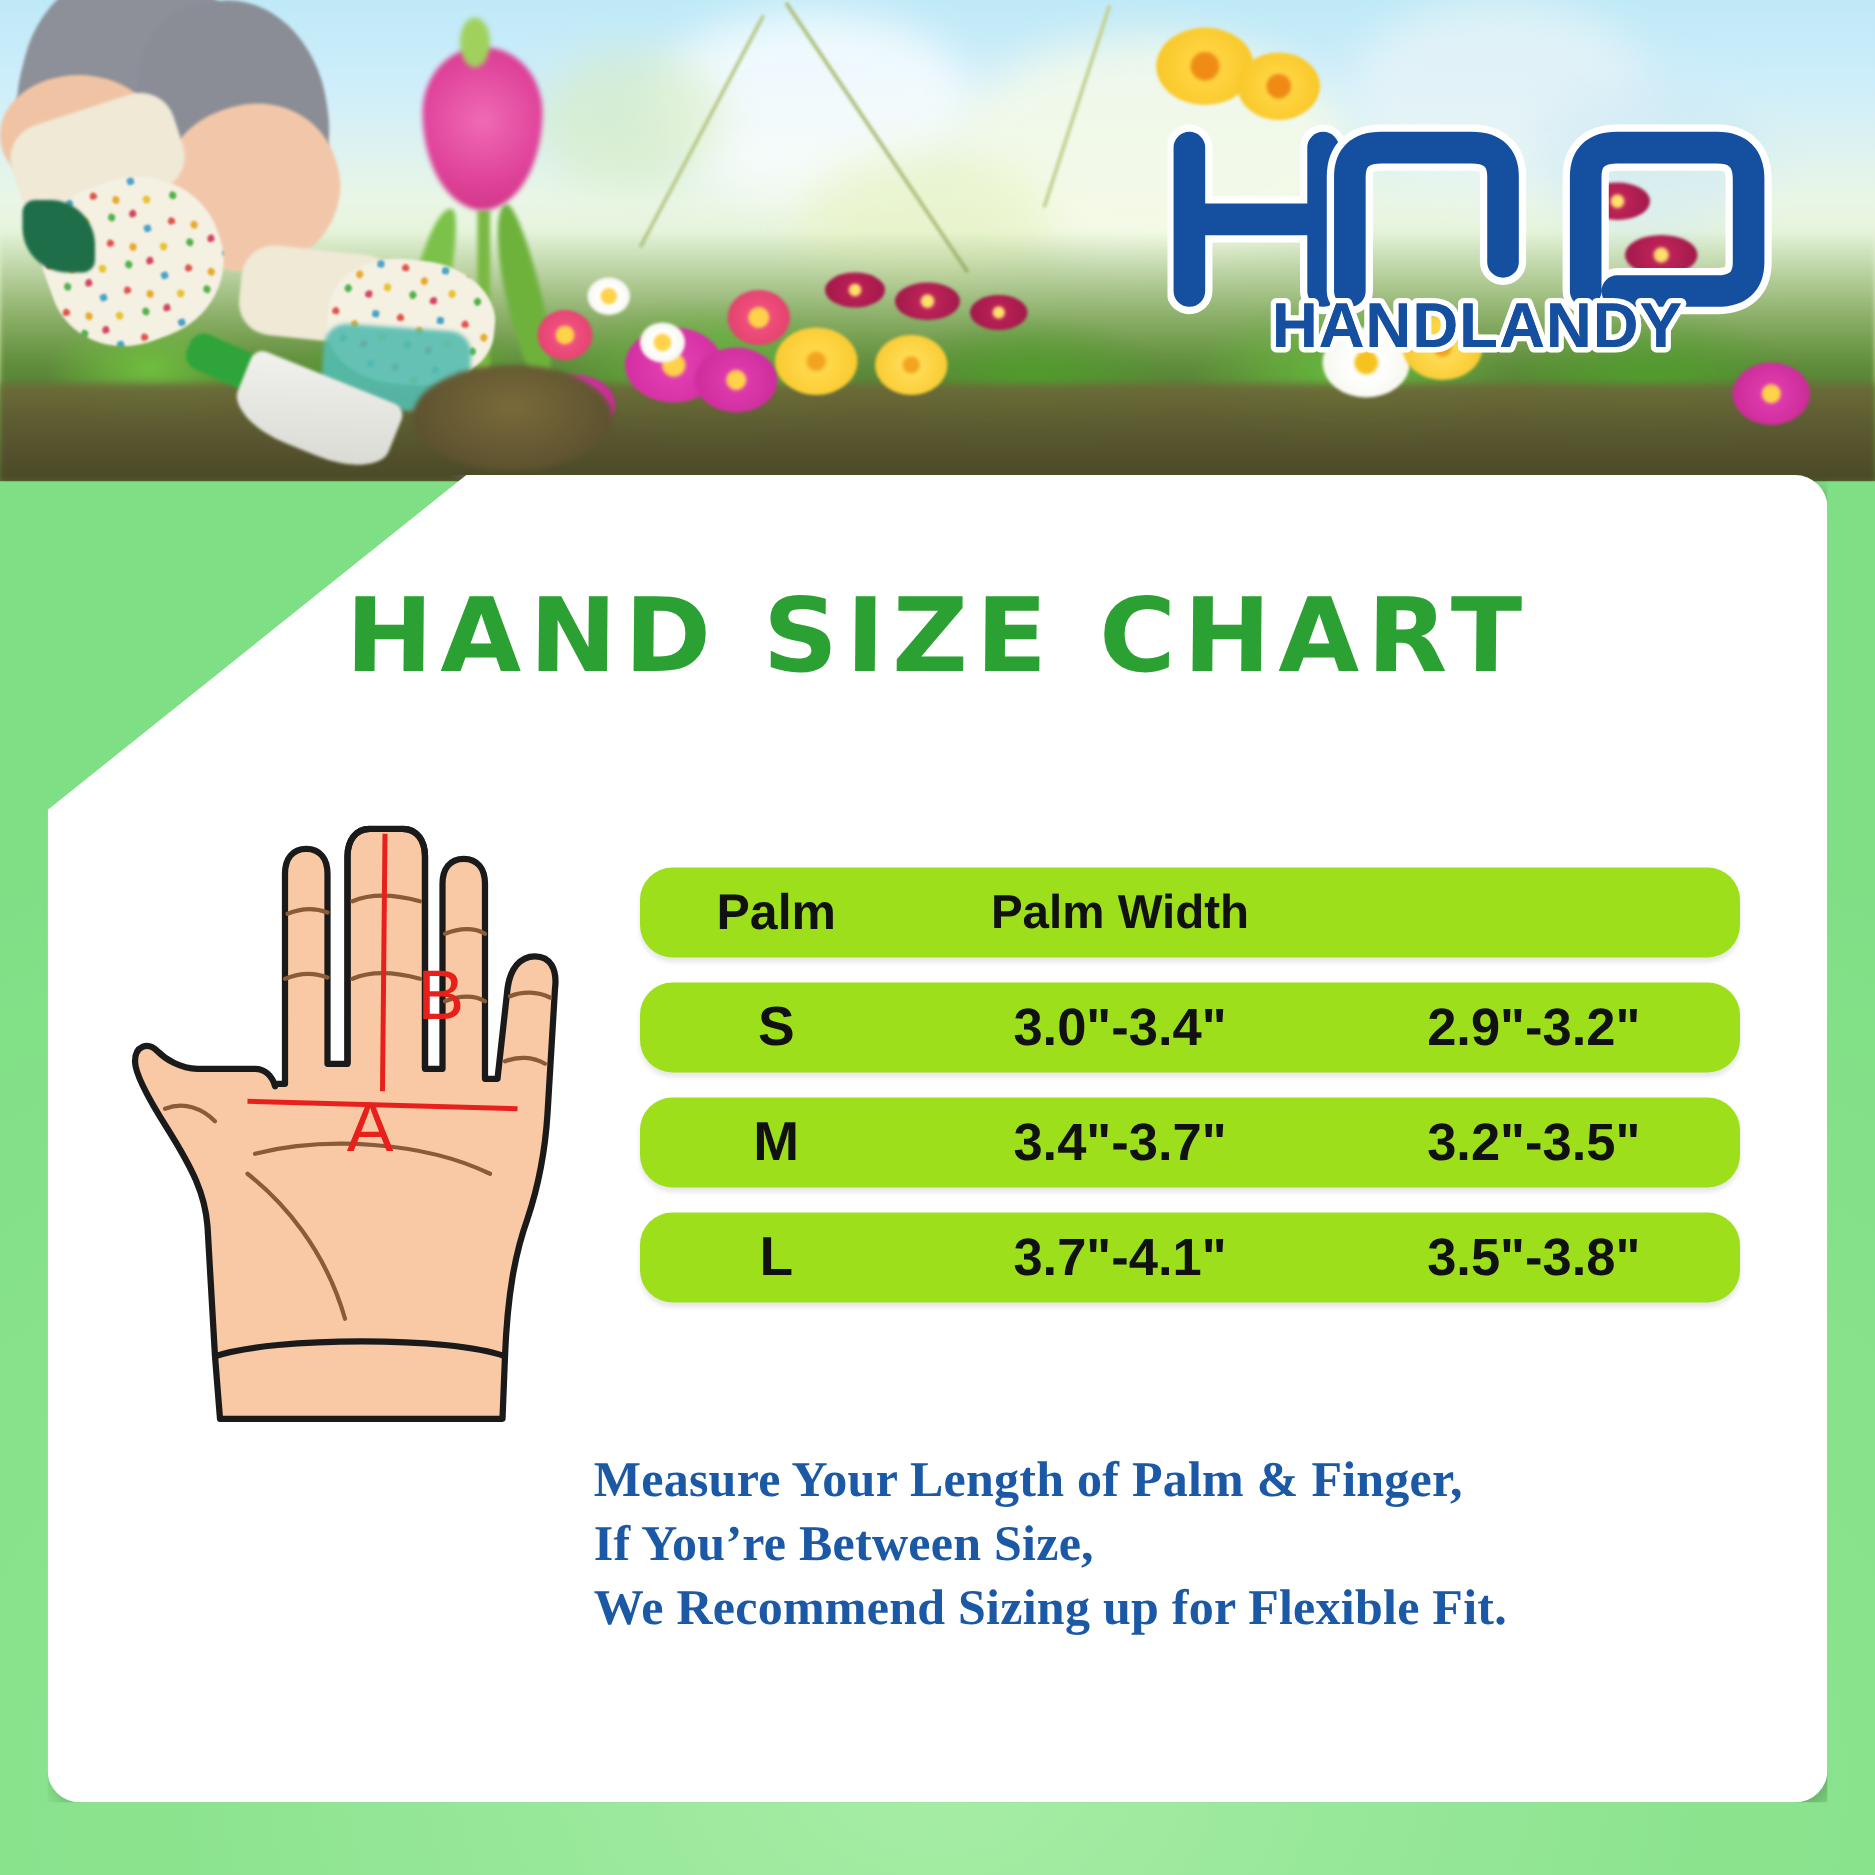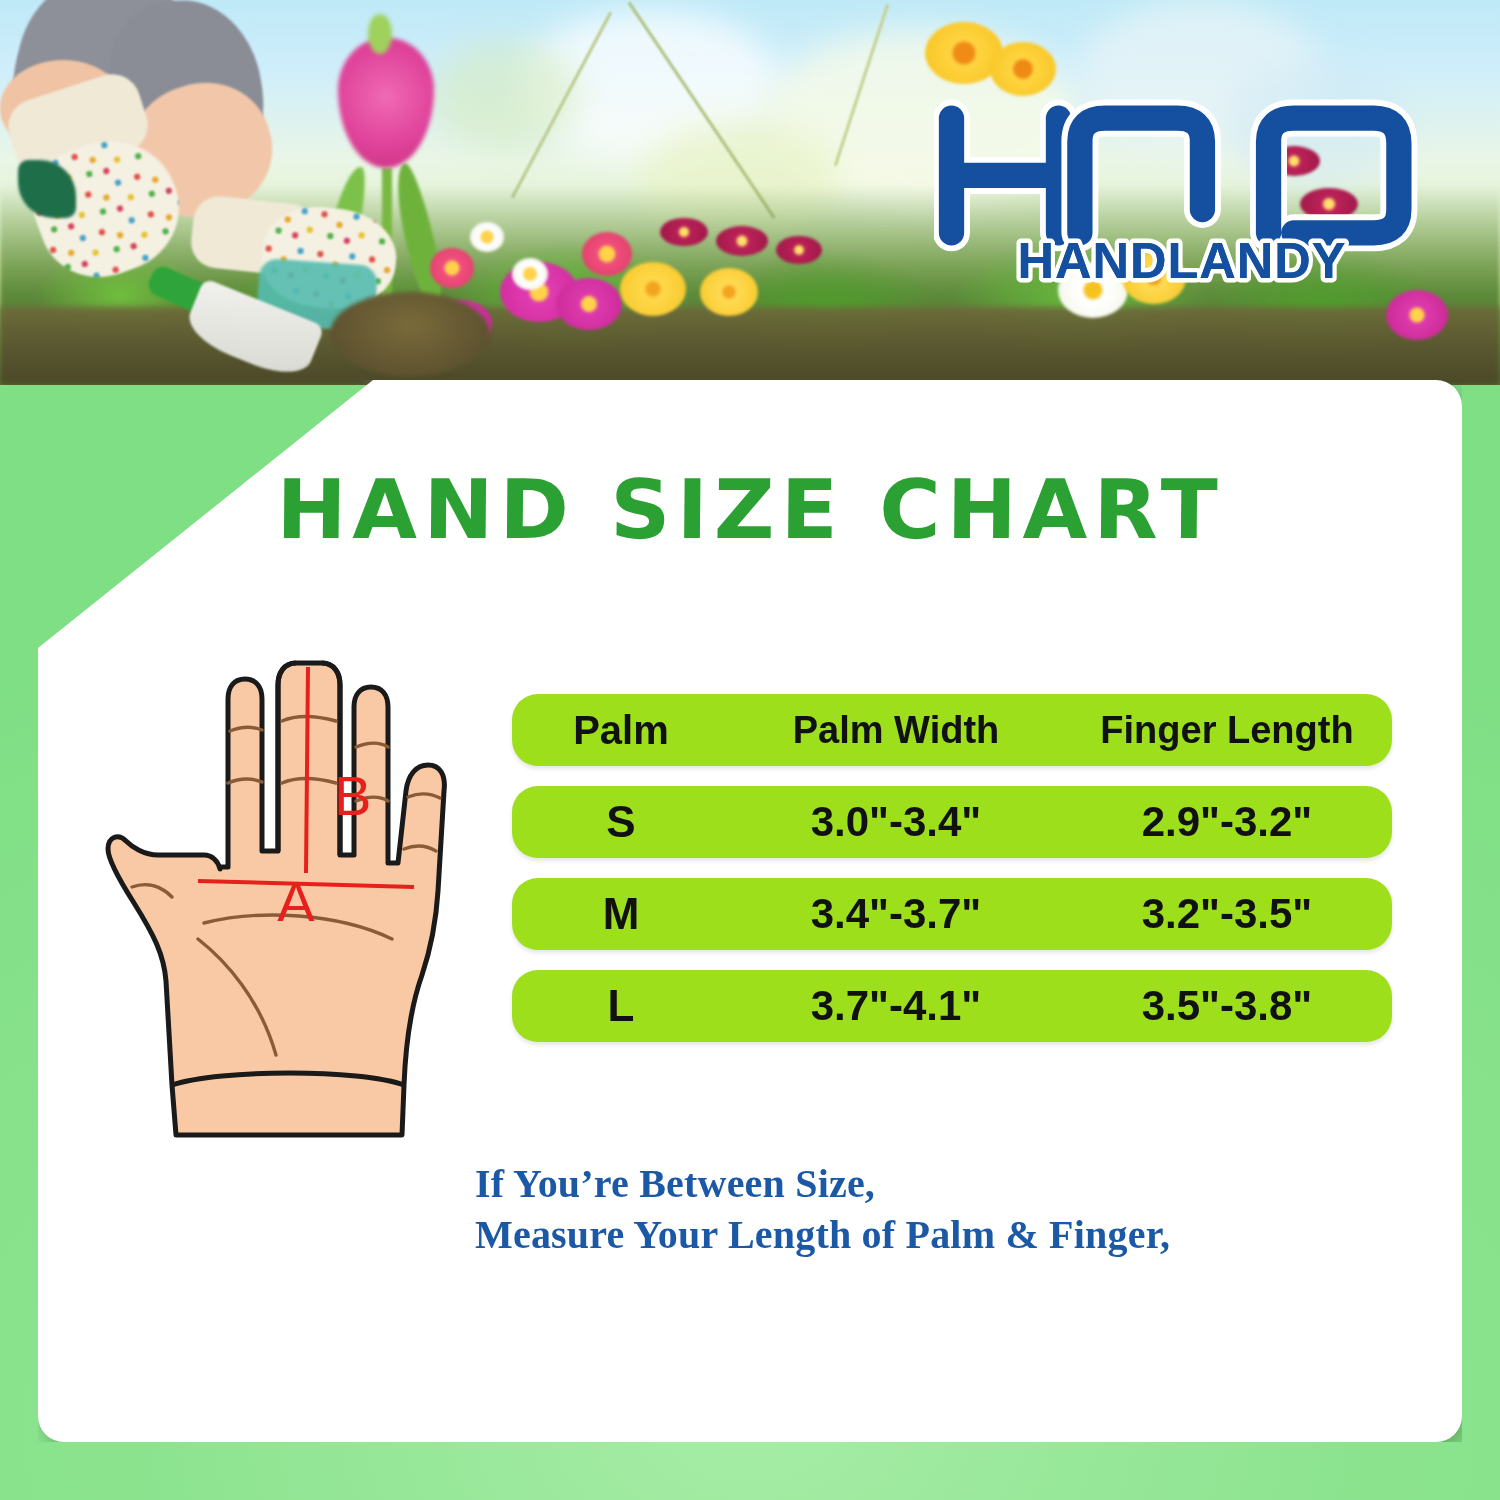--- a/index.html
+++ b/index.html
@@ -307,21 +307,20 @@
       <text x="234" y="160" text-anchor="start" font-family="Liberation Sans, sans-serif" font-size="56" fill="#e8201c">B</text>
     </g>
   </svg>
 </div>
 
 <div id="table">
 
   <div class="trow header">
     <div class="cell c-size">Palm</div>
     <div class="cell c-palm">Palm Width</div>
-    <div class="cell c-fing">Finger Length</div>
   </div>
 
   <div class="trow body">
     <div class="cell c-size">S</div>
     <div class="cell c-palm">3.0"-3.4"</div>
     <div class="cell c-fing">2.9"-3.2"</div>
   </div>
 
   <div class="trow body">
     <div class="cell c-size">M</div>
@@ -331,15 +330,16 @@
 
   <div class="trow body">
     <div class="cell c-size">L</div>
     <div class="cell c-palm">3.7"-4.1"</div>
     <div class="cell c-fing">3.5"-3.8"</div>
   </div>
 
 </div>
 
 <div id="note">
+  <div>Measure Your Length of Palm &amp; Finger,</div>
   <div>If You’re Between Size,</div>
-  <div>Measure Your Length of Palm &amp; Finger,</div>
+  <div>We Recommend Sizing up for Flexible Fit.</div>
 </div>
 
 </body></html>

